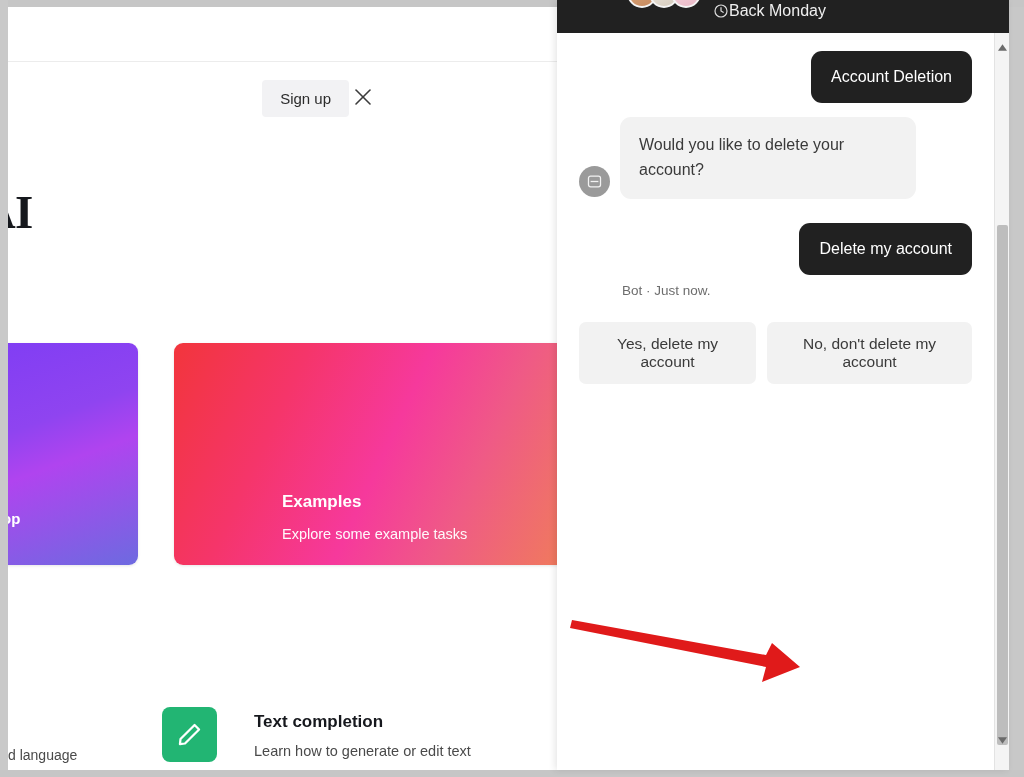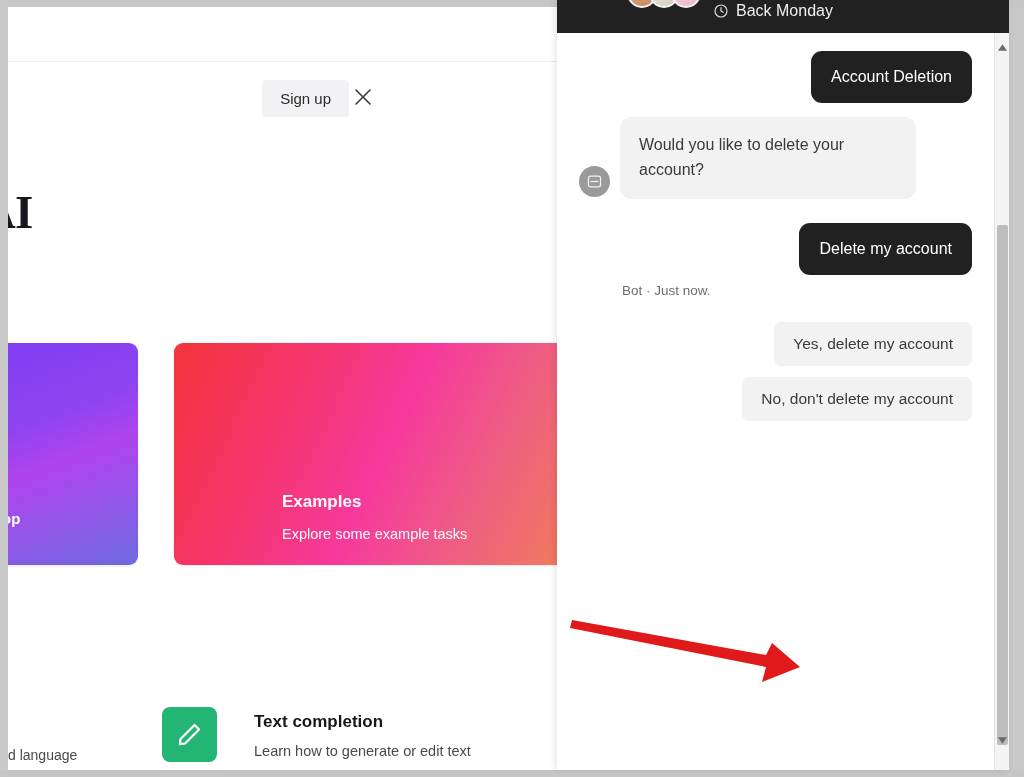--- a/index.html
+++ b/index.html
@@ -104,21 +104,21 @@
   .avatars { position:absolute; left:70px; top:-22px; height:34px; }
   .avatar {
     position:absolute; top:0; width:30px; height:30px; border-radius:50%;
     border:2px solid #f4f4f4; background:#d8b394;
   }
   .avatar.a1 { left:0;  background:linear-gradient(150deg,#d9a87e,#c78a5e); }
   .avatar.a2 { left:22px; background:linear-gradient(150deg,#f0ece4,#d5cbbd); }
   .avatar.a3 { left:44px; background:linear-gradient(150deg,#f6d9e0,#eab8c6); }
   .header-status {
     position:absolute; left:156px; top:2px;
-    display:flex; align-items:center; gap:7px;
+    display:flex; align-items:center; 
     font-size:16px; color:#efefef;justify-content:center;
   }
   .header-status svg { display:block; flex:none; }
 
   .chat-body {
     position:absolute; left:0; top:33px; width:437px; height:737px;
     background:#ffffff; padding:18px 22px 0 22px;
   }
 
   .msg-row { display:flex; margin-bottom:14px; }
@@ -143,21 +143,21 @@
     background:#9a9a9a; display:flex; align-items:center; justify-content:center;
     margin-bottom:2px;
   }
   .bot-avatar svg { display:block; }
 
   .meta {
     font-size:13.5px; color:#6d6d6d;
     margin:-6px 0 10px 43px;
   }
 
-  .quick-replies { display:flex; flex-direction:column; align-items:flex-end; gap:11px; margin-top:24px; }
+  .quick-replies { display:flex; flex-direction:row; align-items:flex-end; gap:11px; margin-top:24px; }
   .quick-reply {
     background:#f2f2f2; color:#3a3a3a; border:none;
     border-radius:7px; padding:13px 19px; font-size:15.5px;
     cursor:pointer; font-family:"Liberation Sans", sans-serif;
   }
 
   
   .scrollbar {
     position:absolute; right:0; top:33px; width:15px; height:737px;
     background:#f4f4f4; border-left:1px solid #e3e3e3;

